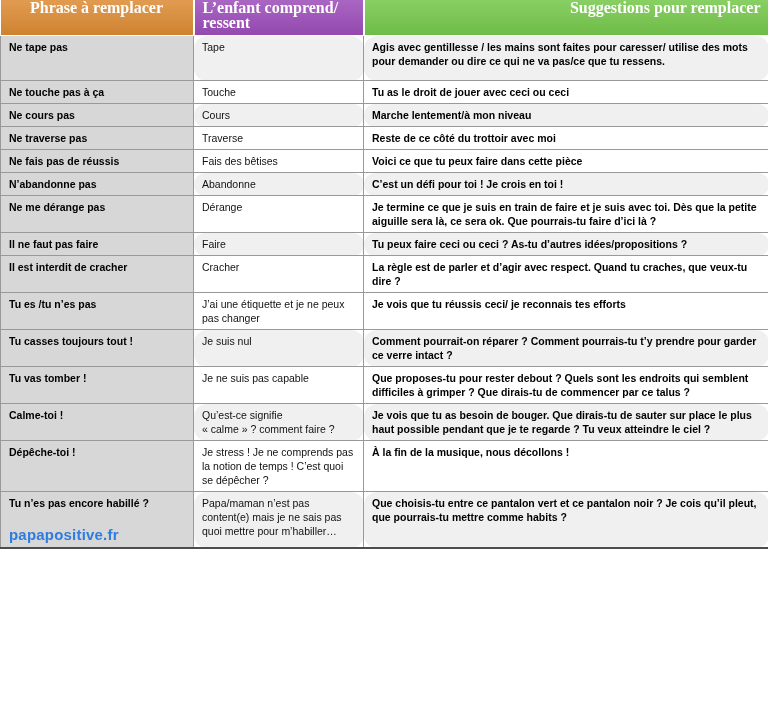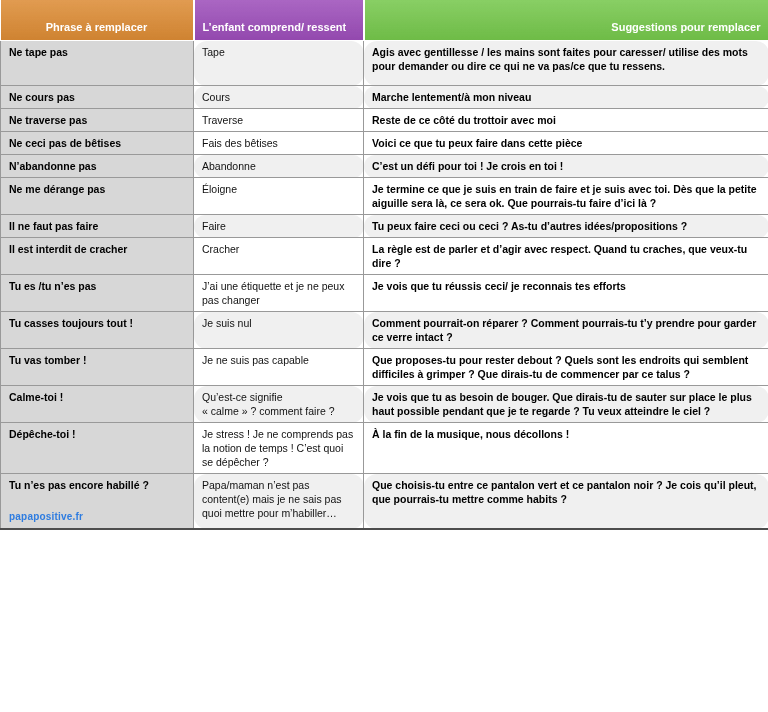--- a/index.html
+++ b/index.html
@@ -20,27 +20,28 @@
     table-layout: fixed;
     background: #ffffff;
     border-bottom: 2px solid #4d4d4d;
   }
   col.c-phrase    { width: 193px; }
   col.c-feeling   { width: 170px; }
   col.c-suggest   { width: 405px; }
 
   thead th {
     color: #ffffff;
-    font-size: 11px;
+    font-size: 16px;
     font-weight: bold;
     line-height: 15px;
-    padding: 20px 8px 5px;
+    padding: 0 8px 5px;
     vertical-align: top;
     background-image: linear-gradient(rgba(255,255,255,0.14), rgba(0,0,0,0.06));
     border-bottom: 1px solid #ffffff;
+    font-family: Liberation Serif, serif;
   }
   thead th + th { border-left: 2px solid #ffffff; }
   thead th.h-phrase   { text-align: center; }
   thead th.h-feeling  { text-align: left; }
   thead th.h-suggest  { text-align: right; }
 
   tbody td {
     border: 1px solid #999999;
     padding: 4px 8px;
     font-size: 10.5px;
@@ -62,21 +63,21 @@
   td.col-feeling .cell-text { white-space: pre-line; }
   td.col-suggest {
     font-weight: bold;
   }
   tr.alt td.col-feeling,
   tr.alt td.col-suggest { background: #f0f0f0; border-radius: 13px; }
 
   a.site-link {
     display: inline-block;
     margin-top: 18px;
-    font-size: 10px;
+    font-size: 15px;
     font-weight: bold;
     text-decoration: none;
     letter-spacing: 0.2px;
   }
 </style>
 </head>
 <body>
 
 <div class="page">
   <table class="phrases-table">
@@ -97,20 +98,31 @@
           <td class="col-phrase">
             <div class="cell-text">Ne tape pas</div>
           </td>
           <td class="col-feeling">
             <div class="cell-text">Tape</div>
           </td>
           <td class="col-suggest">
             <div class="cell-text">Agis avec gentillesse / les mains sont faites pour caresser/ utilise des mots pour demander ou dire ce qui ne va pas/ce que tu ressens.</div>
           </td>
         </tr>
+        <tr>
+          <td class="col-phrase">
+            <div class="cell-text">Ne touche pas à ça</div>
+          </td>
+          <td class="col-feeling">
+            <div class="cell-text">Touche</div>
+          </td>
+          <td class="col-suggest">
+            <div class="cell-text">Tu as le droit de jouer avec ceci ou ceci</div>
+          </td>
+        </tr>
         <tr class="alt">
           <td class="col-phrase">
             <div class="cell-text">Ne cours pas</div>
           </td>
           <td class="col-feeling">
             <div class="cell-text">Cours</div>
           </td>
           <td class="col-suggest">
             <div class="cell-text">Marche lentement/à mon niveau</div>
           </td>
@@ -121,21 +133,21 @@
           </td>
           <td class="col-feeling">
             <div class="cell-text">Traverse</div>
           </td>
           <td class="col-suggest">
             <div class="cell-text">Reste de ce côté du trottoir avec moi</div>
           </td>
         </tr>
         <tr>
           <td class="col-phrase">
-            <div class="cell-text">Ne ceci pas de bêtises</div>
+            <div class="cell-text">Ne fais pas de réussis</div>
           </td>
           <td class="col-feeling">
             <div class="cell-text">Fais des bêtises</div>
           </td>
           <td class="col-suggest">
             <div class="cell-text">Voici ce que tu peux faire dans cette pièce</div>
           </td>
         </tr>
         <tr class="alt">
           <td class="col-phrase">
@@ -146,21 +158,21 @@
           </td>
           <td class="col-suggest">
             <div class="cell-text">C’est un défi pour toi ! Je crois en toi !</div>
           </td>
         </tr>
         <tr>
           <td class="col-phrase">
             <div class="cell-text">Ne me dérange pas</div>
           </td>
           <td class="col-feeling">
-            <div class="cell-text">Éloigne</div>
+            <div class="cell-text">Dérange</div>
           </td>
           <td class="col-suggest">
             <div class="cell-text">Je termine ce que je suis en train de faire et je suis avec toi. Dès que la petite aiguille sera là, ce sera ok. Que pourrais-tu faire d’ici là ?</div>
           </td>
         </tr>
         <tr class="alt">
           <td class="col-phrase">
             <div class="cell-text">Il ne faut pas faire</div>
           </td>
           <td class="col-feeling">

